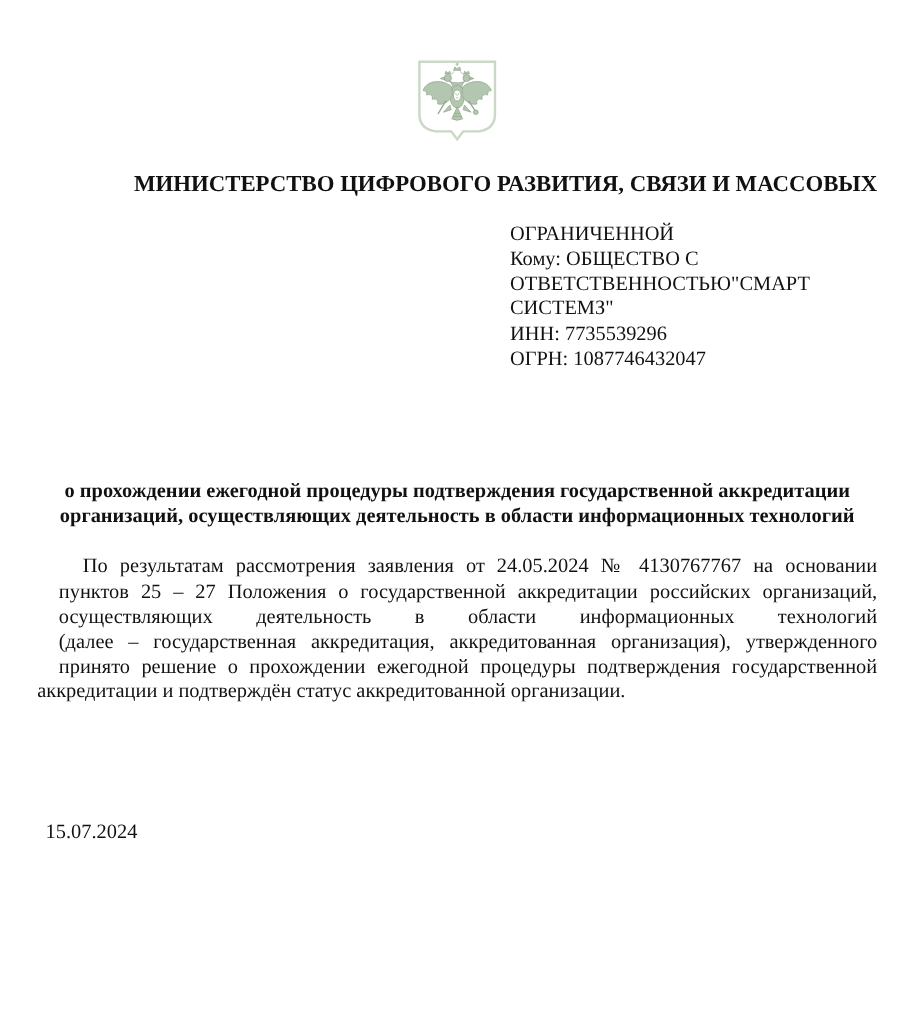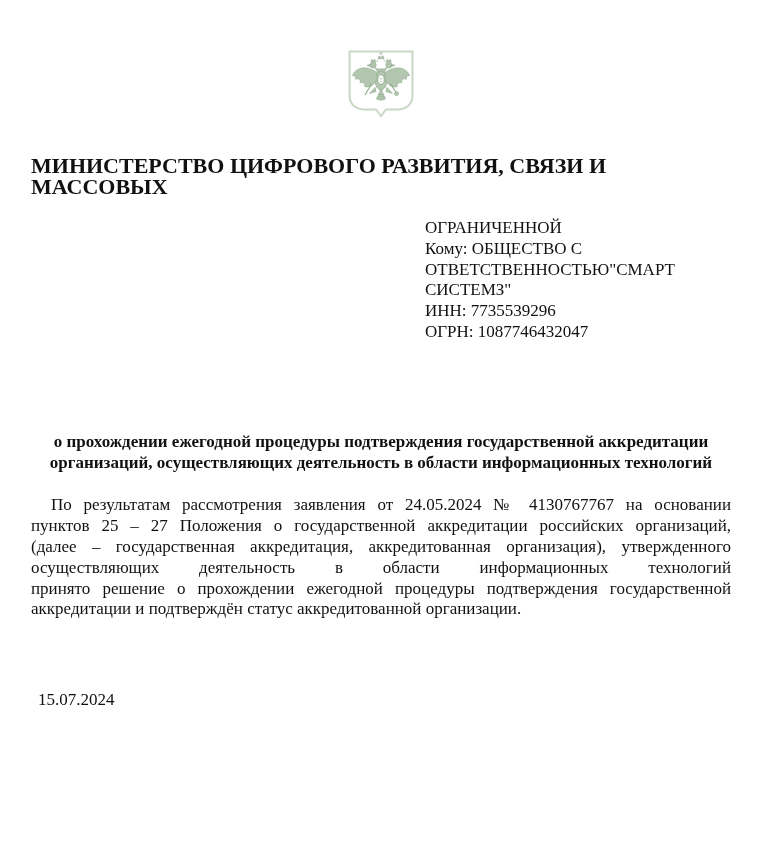--- a/index.html
+++ b/index.html
@@ -14,24 +14,24 @@
     font-family: "Liberation Serif", "DejaVu Serif", serif;
     font-size: 17px;
     overflow: hidden;
   }
   .emblem-wrap {
     padding-top: 50px;
     display: flex;
     justify-content: center;
   }
   .ministry {
-    margin-top: 37px;
-    text-align: left;
+    margin-top: 25px;
+    text-align: right;
     font-weight: bold;
-    font-size: 22px;
+    font-size: 19px;
     line-height: 21px;
   }
   .recipient {
     margin: 21px 0 0 394px;
     line-height: 20.8px;
   }
   .recipient .rline { white-space: nowrap; }
   .decision {
     margin-top: 89px;
     text-align: center;
@@ -46,25 +46,26 @@
     line-height: 20.8px;
   }
   .body-par {
     margin-top: 22px;
     line-height: 20.8px;
   }
   .bline { min-height: 20.8px; }
   .bline.just {
     text-align: justify;
     text-align-last: justify;
+    margin-left: 18px;
     -moz-text-align-last: justify;
   }
   .bline.indent { text-indent: 20px; }
   .footer-date {
-    margin-top: 70px;
+    margin-top: 96px;
     margin-left: 7px;
     line-height: 20.8px;
   }
 </style>
 </head>
 <body>
 
 <div class="page">
 
   <div class="emblem-wrap">
@@ -114,21 +115,21 @@
     <div class="decision-subtitle">
       <div>о прохождении ежегодной процедуры подтверждения государственной аккредитации</div>
       <div>организаций, осуществляющих деятельность в области информационных технологий</div>
     </div>
   </div>
 
 
   <div class="body-par">
     <div class="bline just indent">По результатам рассмотрения заявления от 24.05.2024 № 4130767767 на основании</div>
     <div class="bline just">пунктов 25 – 27 Положения о государственной аккредитации российских организаций,</div>
+    <div class="bline just">осуществляющих деятельность в области информационных технологий</div>
     <div class="bline just">(далее – государственная аккредитация, аккредитованная организация), утвержденного</div>
-    <div class="bline just">осуществляющих деятельность в области информационных технологий</div>
     <div class="bline just">принято решение о прохождении ежегодной процедуры подтверждения государственной</div>
     <div class="bline">аккредитации и подтверждён статус аккредитованной организации.</div>
   </div>
 
   <div class="footer-date">15.07.2024</div>
 
 </div>
 
 </body></html>

